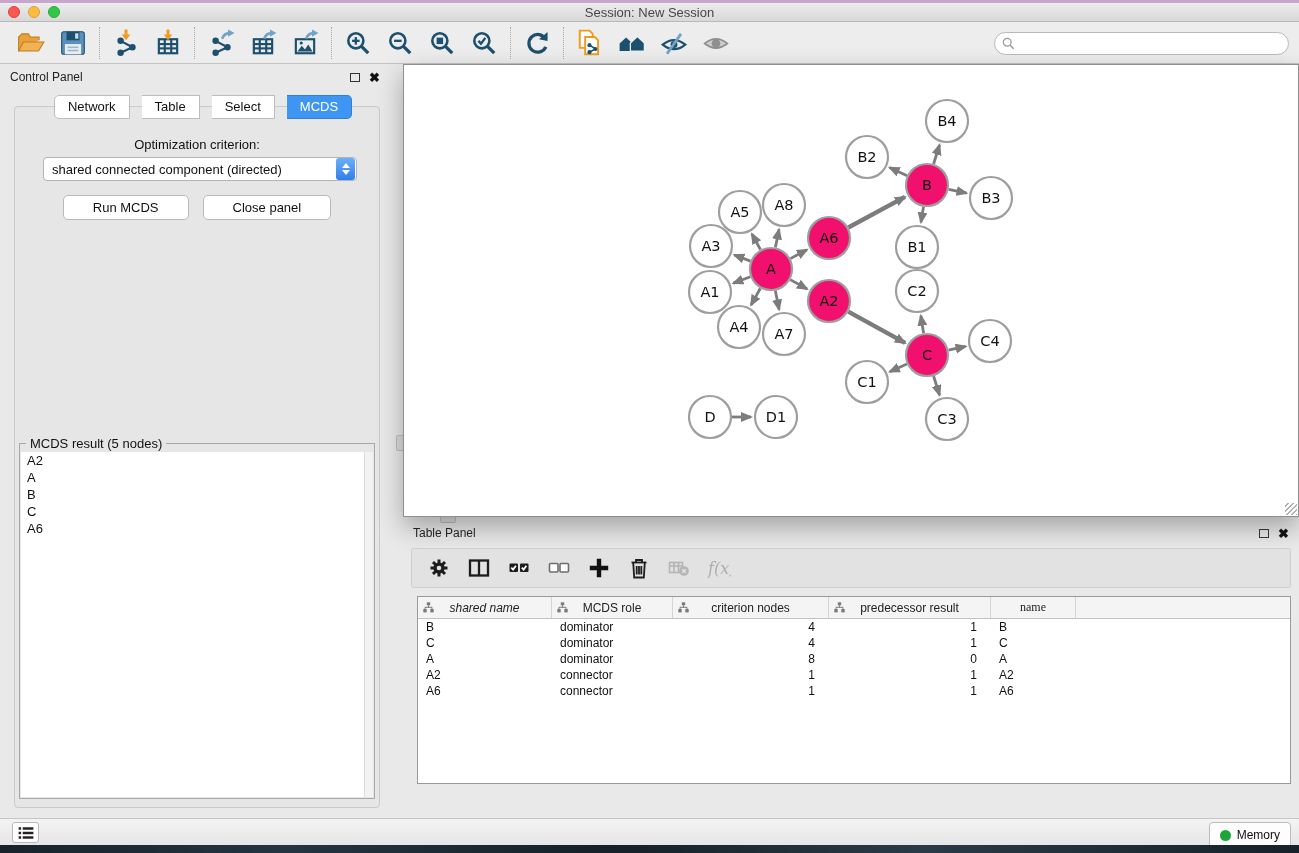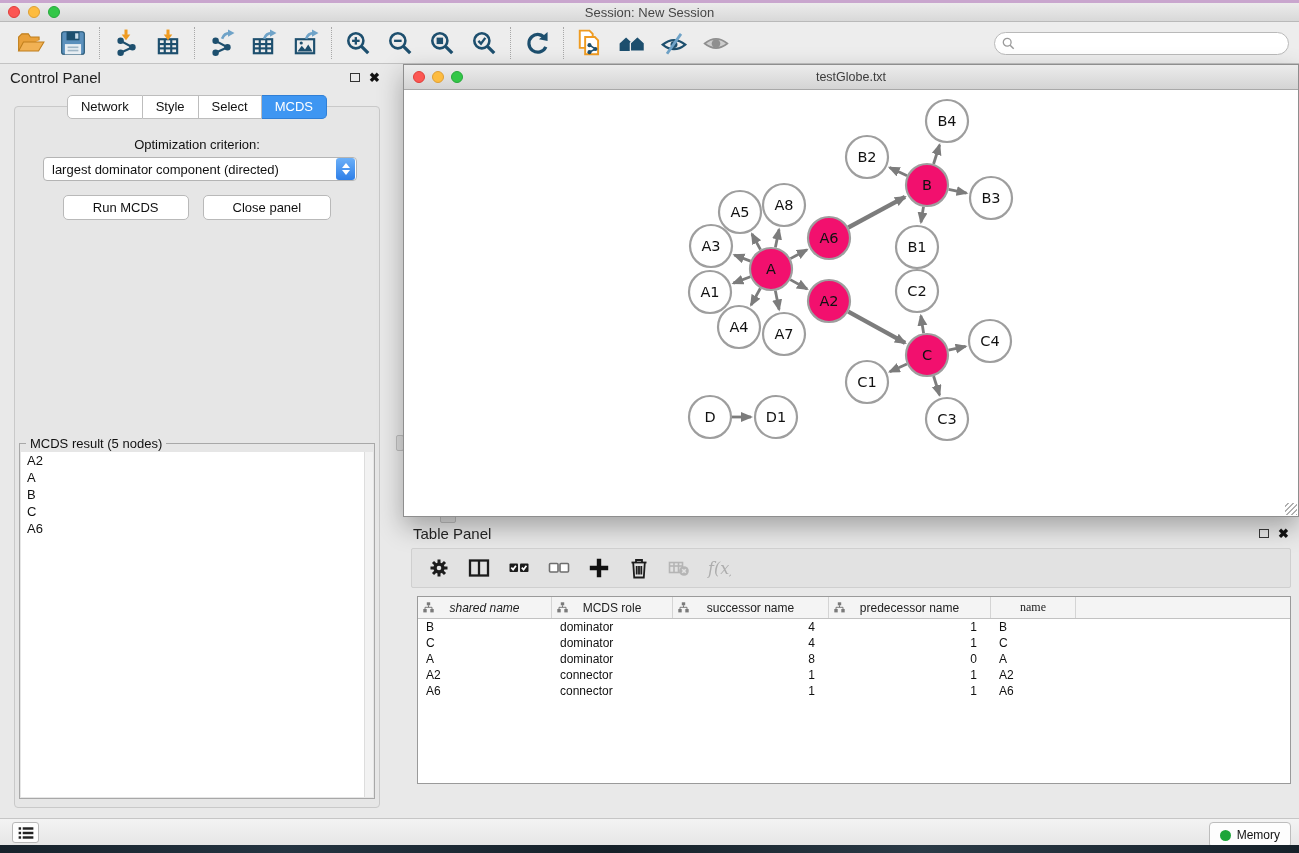--- a/index.html
+++ b/index.html
@@ -35,27 +35,27 @@
   .search-input { border:none; outline:none; background:transparent; flex:1;
     font-size:12px; padding:0 8px 0 4px; height:19px; }
 
   
   .main { position:absolute; top:64px; left:0; width:1299px; height:754px; background:#e9e9e9; }
 
   
   .control-panel { position:absolute; left:0; top:0; width:394px; height:754px; }
   .cp-header { position:absolute; top:0; left:0; right:4px; height:26px;
     display:flex; align-items:center; padding:0 10px; }
-  .panel-title { font-size:15px; color:#222; }
+  .panel-title { font-size:12px; color:#222; }
   .panel-icons { margin-left:auto; display:flex; gap:9px; align-items:center; }
   .float-icon { width:10px; height:9px; border:1.5px solid #333; display:inline-block; cursor:pointer; }
   .close-icon { font-size:13px; font-weight:bold; color:#111; cursor:pointer; line-height:1; }
   .seg-tabs { position:absolute; top:31px; left:0; width:100%; display:flex; justify-content:center; z-index:3; }
   .seg-tab { font-size:13px; color:#111; background:#fff; border:1px solid #bdbdbd;
-    border-left:none; padding:3px 13px 4px; cursor:pointer; }
+    border-left:none; padding:3px 13px 4px; cursor:pointer;margin-left:12px; }
   .seg-tab:first-child { border-left:1px solid #bdbdbd; border-radius:5px 0 0 5px; }
   .seg-tab:last-child { border-radius:0 5px 5px 0; }
   .seg-tab.active { background:#3e96f2; border-color:#2f7fd6; color:#fff; }
   .cp-body { position:absolute; left:14px; right:14px; top:42px; bottom:10px;
     background:#e6e6e6; border:1px solid #c9c9c9; border-radius:4px; }
   .opt-label { position:absolute; top:30px; width:100%; text-align:center; font-size:13px; color:#111; }
   .dropdown { position:absolute; left:28px; top:50px; width:314px; height:24px;
     background:#fff; border:1px solid #b4b4b4; border-radius:4px;
     display:flex; align-items:center; cursor:pointer; }
   .dropdown-value { flex:1; font-size:13px; color:#111; padding-left:8px;
@@ -348,28 +348,28 @@
     <div class="control-panel">
       <div class="cp-header">
         <span class="panel-title">Control Panel</span>
         <span class="panel-icons">
           <span class="float-icon"></span>
           <span class="close-icon">✖</span>
         </span>
       </div>
       <div class="seg-tabs" id="cp-tabs">
           <span class="seg-tab">Network</span>
-          <span class="seg-tab">Style</span>
+          <span class="seg-tab">Table</span>
           <span class="seg-tab">Select</span>
           <span class="seg-tab active">MCDS</span>
         </div>
       <div class="cp-body">
         <div class="opt-label">Optimization criterion:</div>
         <div class="dropdown">
-          <span class="dropdown-value">largest dominator component (directed)</span>
+          <span class="dropdown-value">shared connected component (directed)</span>
           <span class="dropdown-stepper">
               <i class="arr-up"></i>
               <i class="arr-dn"></i>
             </span>
         </div>
         <div class="btn-row">
           <button class="push-btn">Run MCDS</button>
           <button class="push-btn">Close panel</button>
         </div>
         <div class="result-box">
@@ -383,28 +383,20 @@
               <div class="result-item">A6</div>
             </div>
         </div>
       </div>
     </div>
 
     <div class="split-handle-v"></div>
     <div class="split-handle-h"></div>
 
     <div class="net-window">
-      <div class="net-titlebar">
-        <div class="net-tl">
-          <span class="tl red"></span>
-          <span class="tl yellow"></span>
-          <span class="tl green"></span>
-        </div>
-        <div class="net-title">testGlobe.txt</div>
-      </div>
       <div class="net-canvas">
         <svg id="graph" width="894" height="426">
             <defs>
               <marker id="arw" markerUnits="userSpaceOnUse" markerWidth="13" markerHeight="11" refX="10" refY="5" orient="auto">
                 <path d="M0 0L12 5L0 10z" fill="#7c7c7c"></path>
               </marker>
             </defs>
             <line x1="356.48901716798036" y1="159.67335414757676" x2="347.9442986727496" y2="143.96209755957184" stroke="#7c7c7c" stroke-width="2.8" marker-end="url(#arw)"></line>
             <line x1="371.3793183343823" y1="157.44027896919482" x2="375.0235018927474" y2="139.49968298955133" stroke="#7c7c7c" stroke-width="2.8" marker-end="url(#arw)"></line>
             <line x1="346.4575854193549" y1="171.12540774408606" x2="330.34365293255127" y2="164.94840029081132" stroke="#7c7c7c" stroke-width="2.8" marker-end="url(#arw)"></line>
@@ -627,32 +619,32 @@
             </div>
             <div class="dt-th" style="width: 156px;">
               <svg viewBox="0 0 11 11">
                 <g fill="#7a7a7a">
                   <rect x="3.8" y="0.3" width="3.4" height="3"></rect>
                   <rect x="0.3" y="7" width="3.4" height="3.4"></rect>
                   <rect x="7.3" y="7" width="3.4" height="3.4"></rect>
                 </g>
                 <path d="M5.5 3.3v2M2 7V5.3h7V7" fill="none" stroke="#7a7a7a"></path>
               </svg>
-              <span>successor name</span>
+              <span>criterion nodes</span>
             </div>
             <div class="dt-th" style="width: 162px;">
               <svg viewBox="0 0 11 11">
                 <g fill="#7a7a7a">
                   <rect x="3.8" y="0.3" width="3.4" height="3"></rect>
                   <rect x="0.3" y="7" width="3.4" height="3.4"></rect>
                   <rect x="7.3" y="7" width="3.4" height="3.4"></rect>
                 </g>
                 <path d="M5.5 3.3v2M2 7V5.3h7V7" fill="none" stroke="#7a7a7a"></path>
               </svg>
-              <span>predecessor name</span>
+              <span>predecessor result</span>
             </div>
             <div class="dt-th" style="width: 85px; font-family: Liberation Serif, serif;">
               <span>name</span>
             </div>
             <div class="dt-th" style="flex: 1 1 0%; border-right: none;"></div>
           </div>
         <div id="dt-body">
             <div class="dt-row">
               <div class="dt-td" style="width: 134px; padding: 0px 0px 0px 8px;">B</div>
               <div class="dt-td" style="width: 121px; padding: 0px 0px 0px 8px;">dominator</div>

